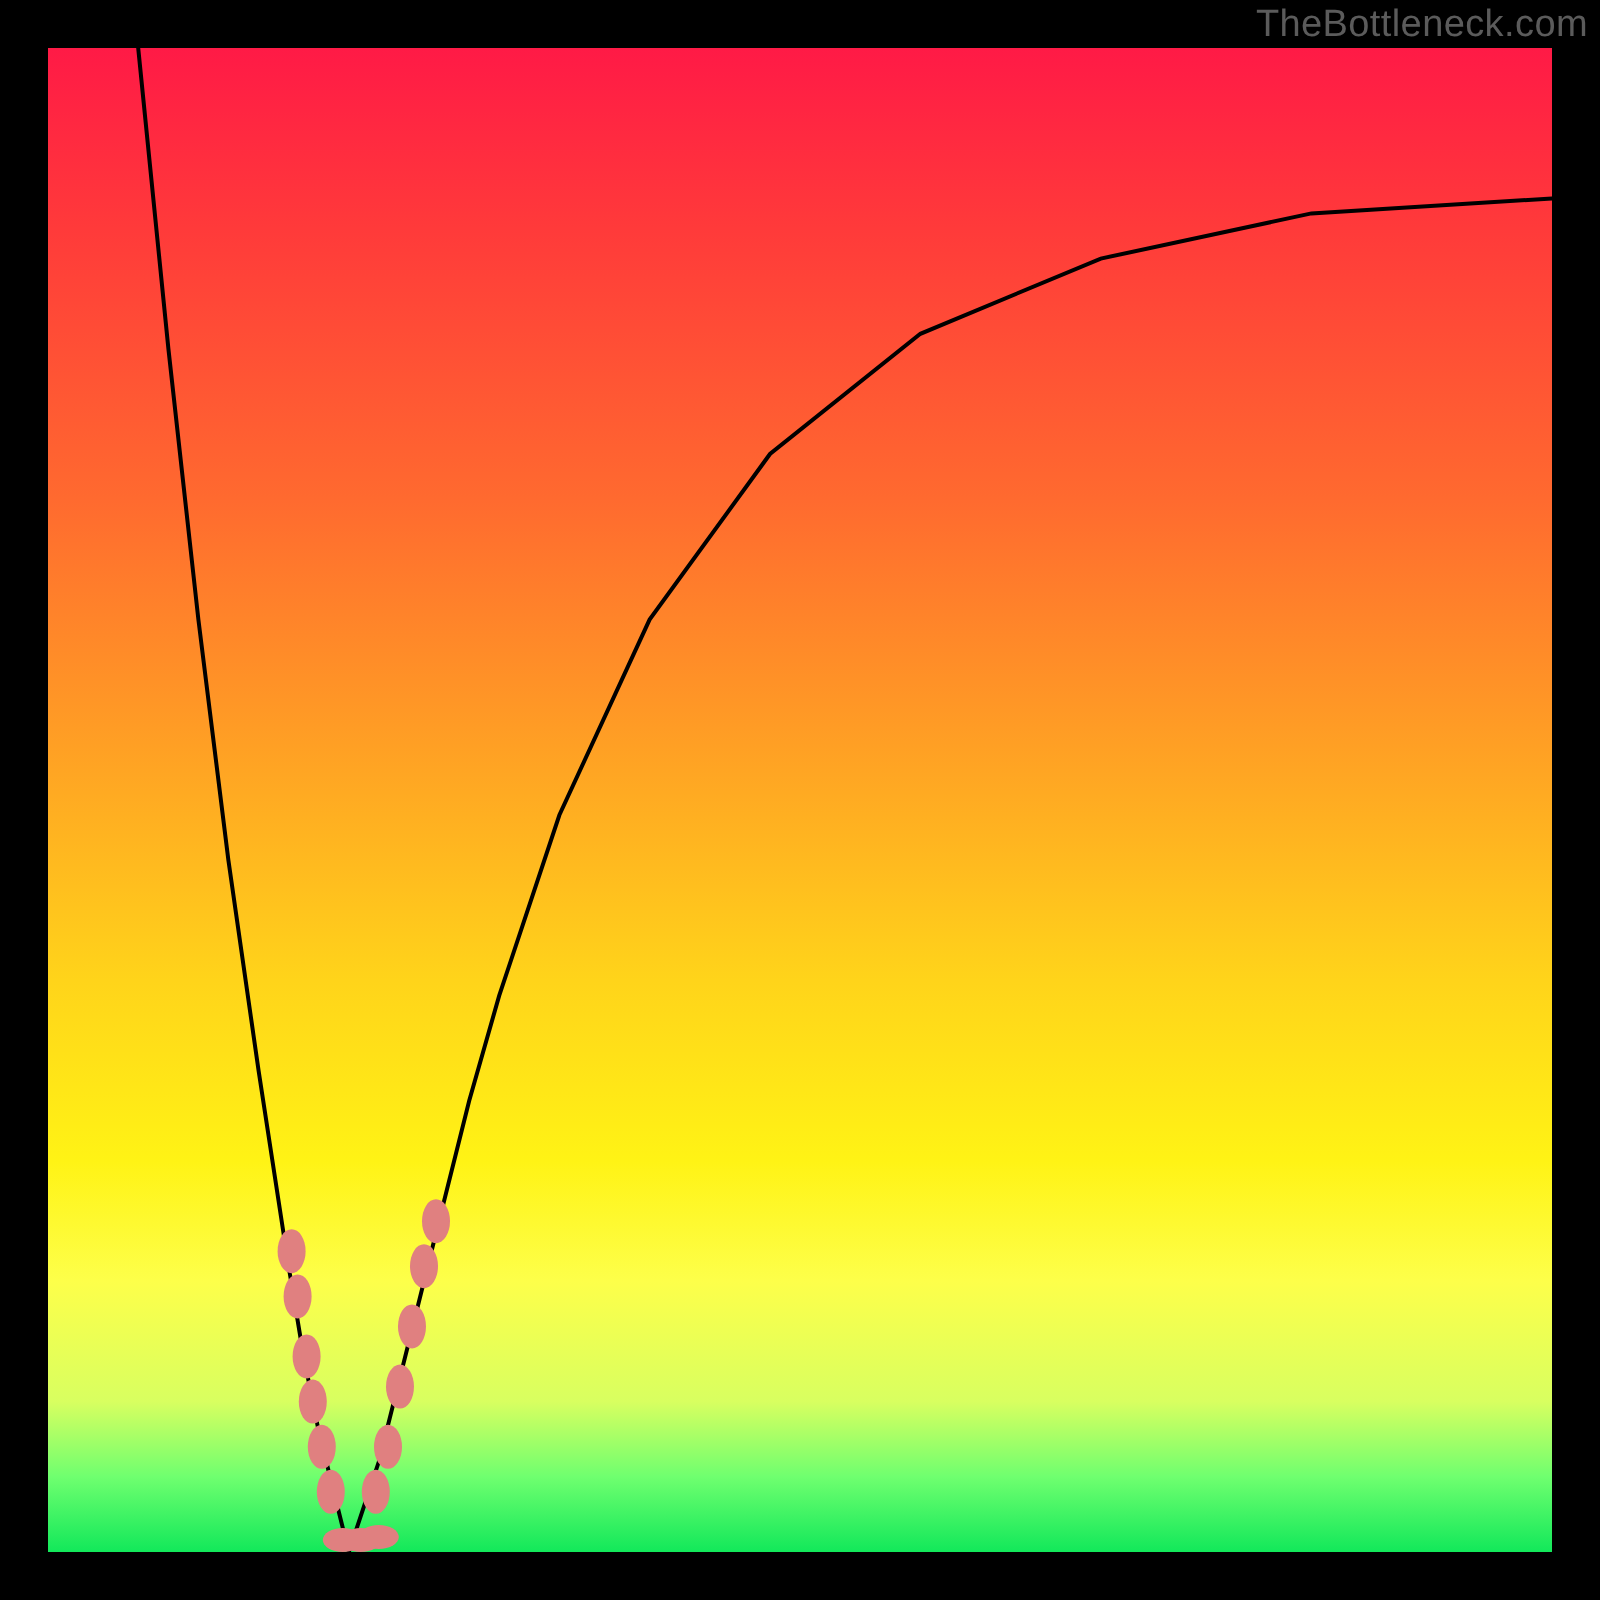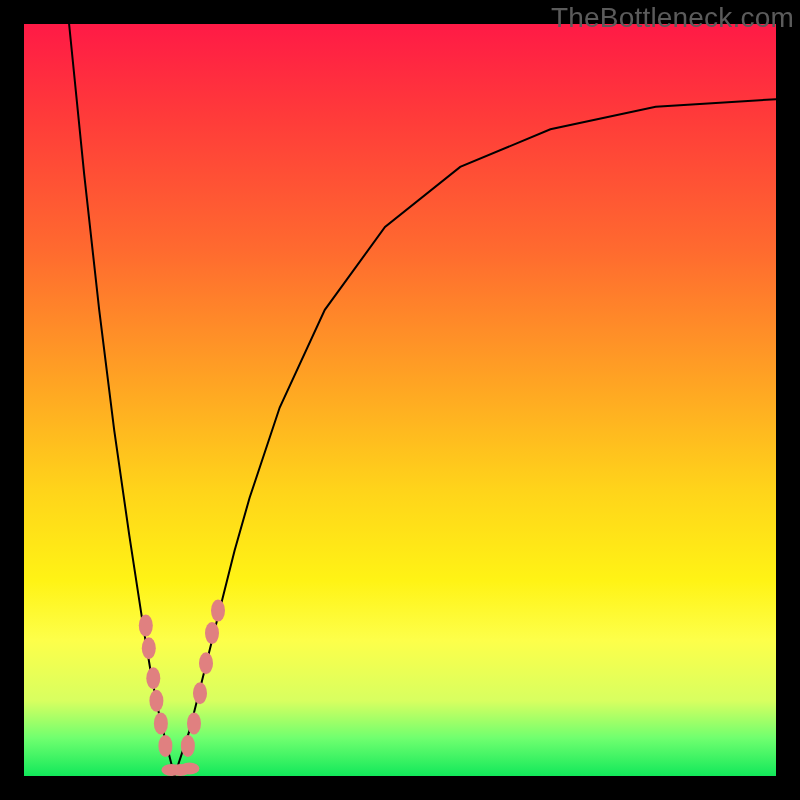--- a/index.html
+++ b/index.html
@@ -35,21 +35,21 @@
       #d8ff60 90%,
       #6fff6f 95%,
       #12e85a 100%
     );
   }
   .watermark {
     position: absolute;
     top: 2px;
     right: 6px;
     color: #5b5b5b;
-    font-size: 28px;
+    font-size: 19px;
     font-weight: 500;
     letter-spacing: 0.2px;
     user-select: none;
   }
   svg.overlay {
     position: absolute;
     left: 0;
     top: 0;
     width: 752px;
     height: 752px;

